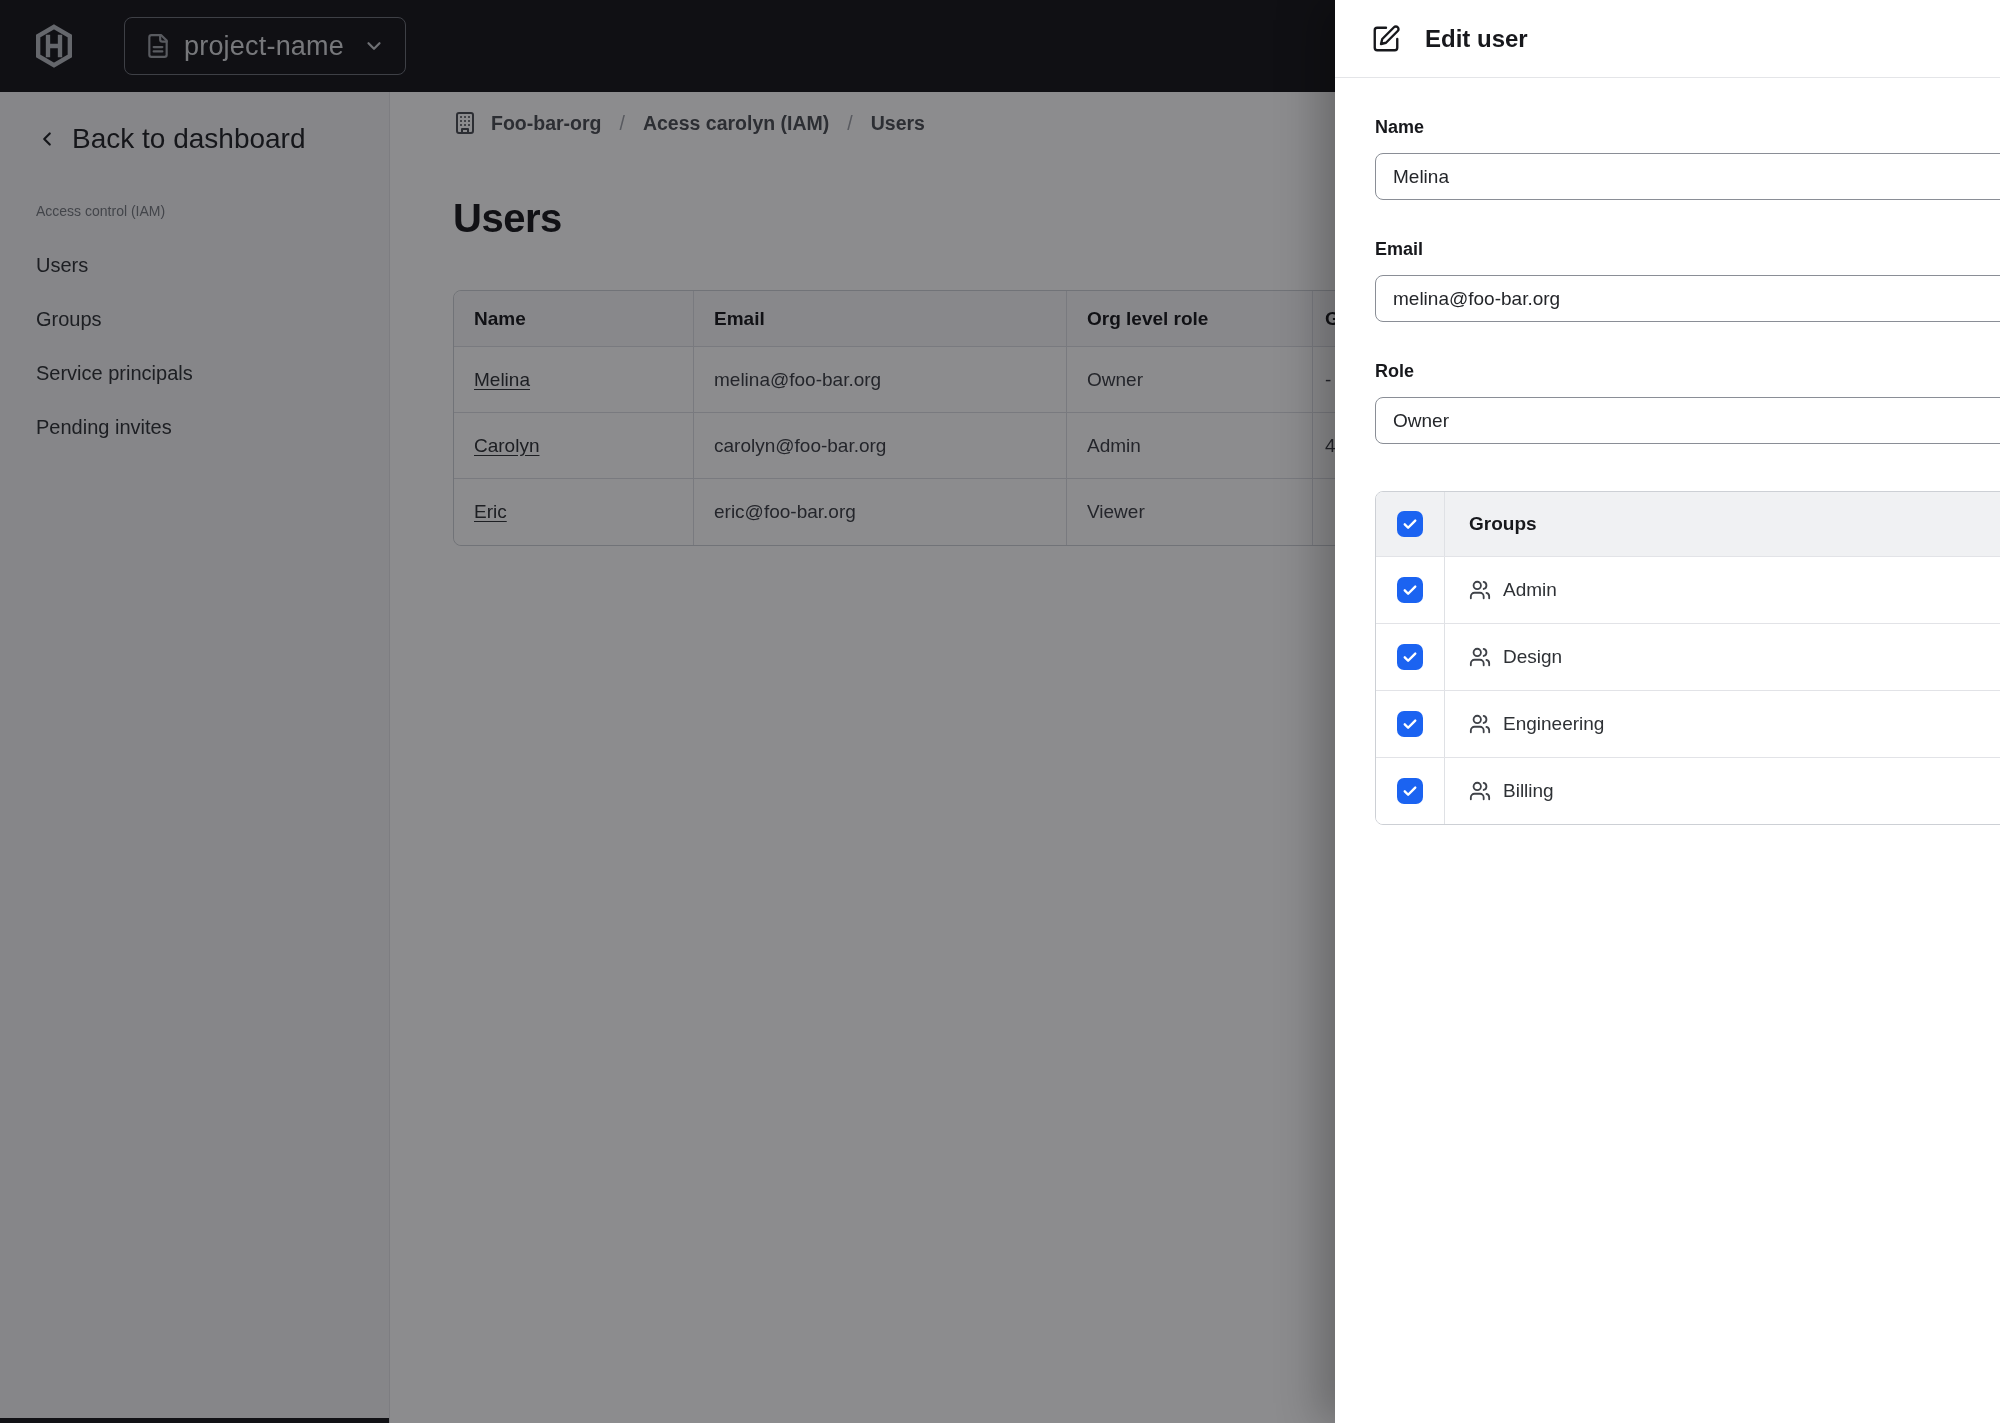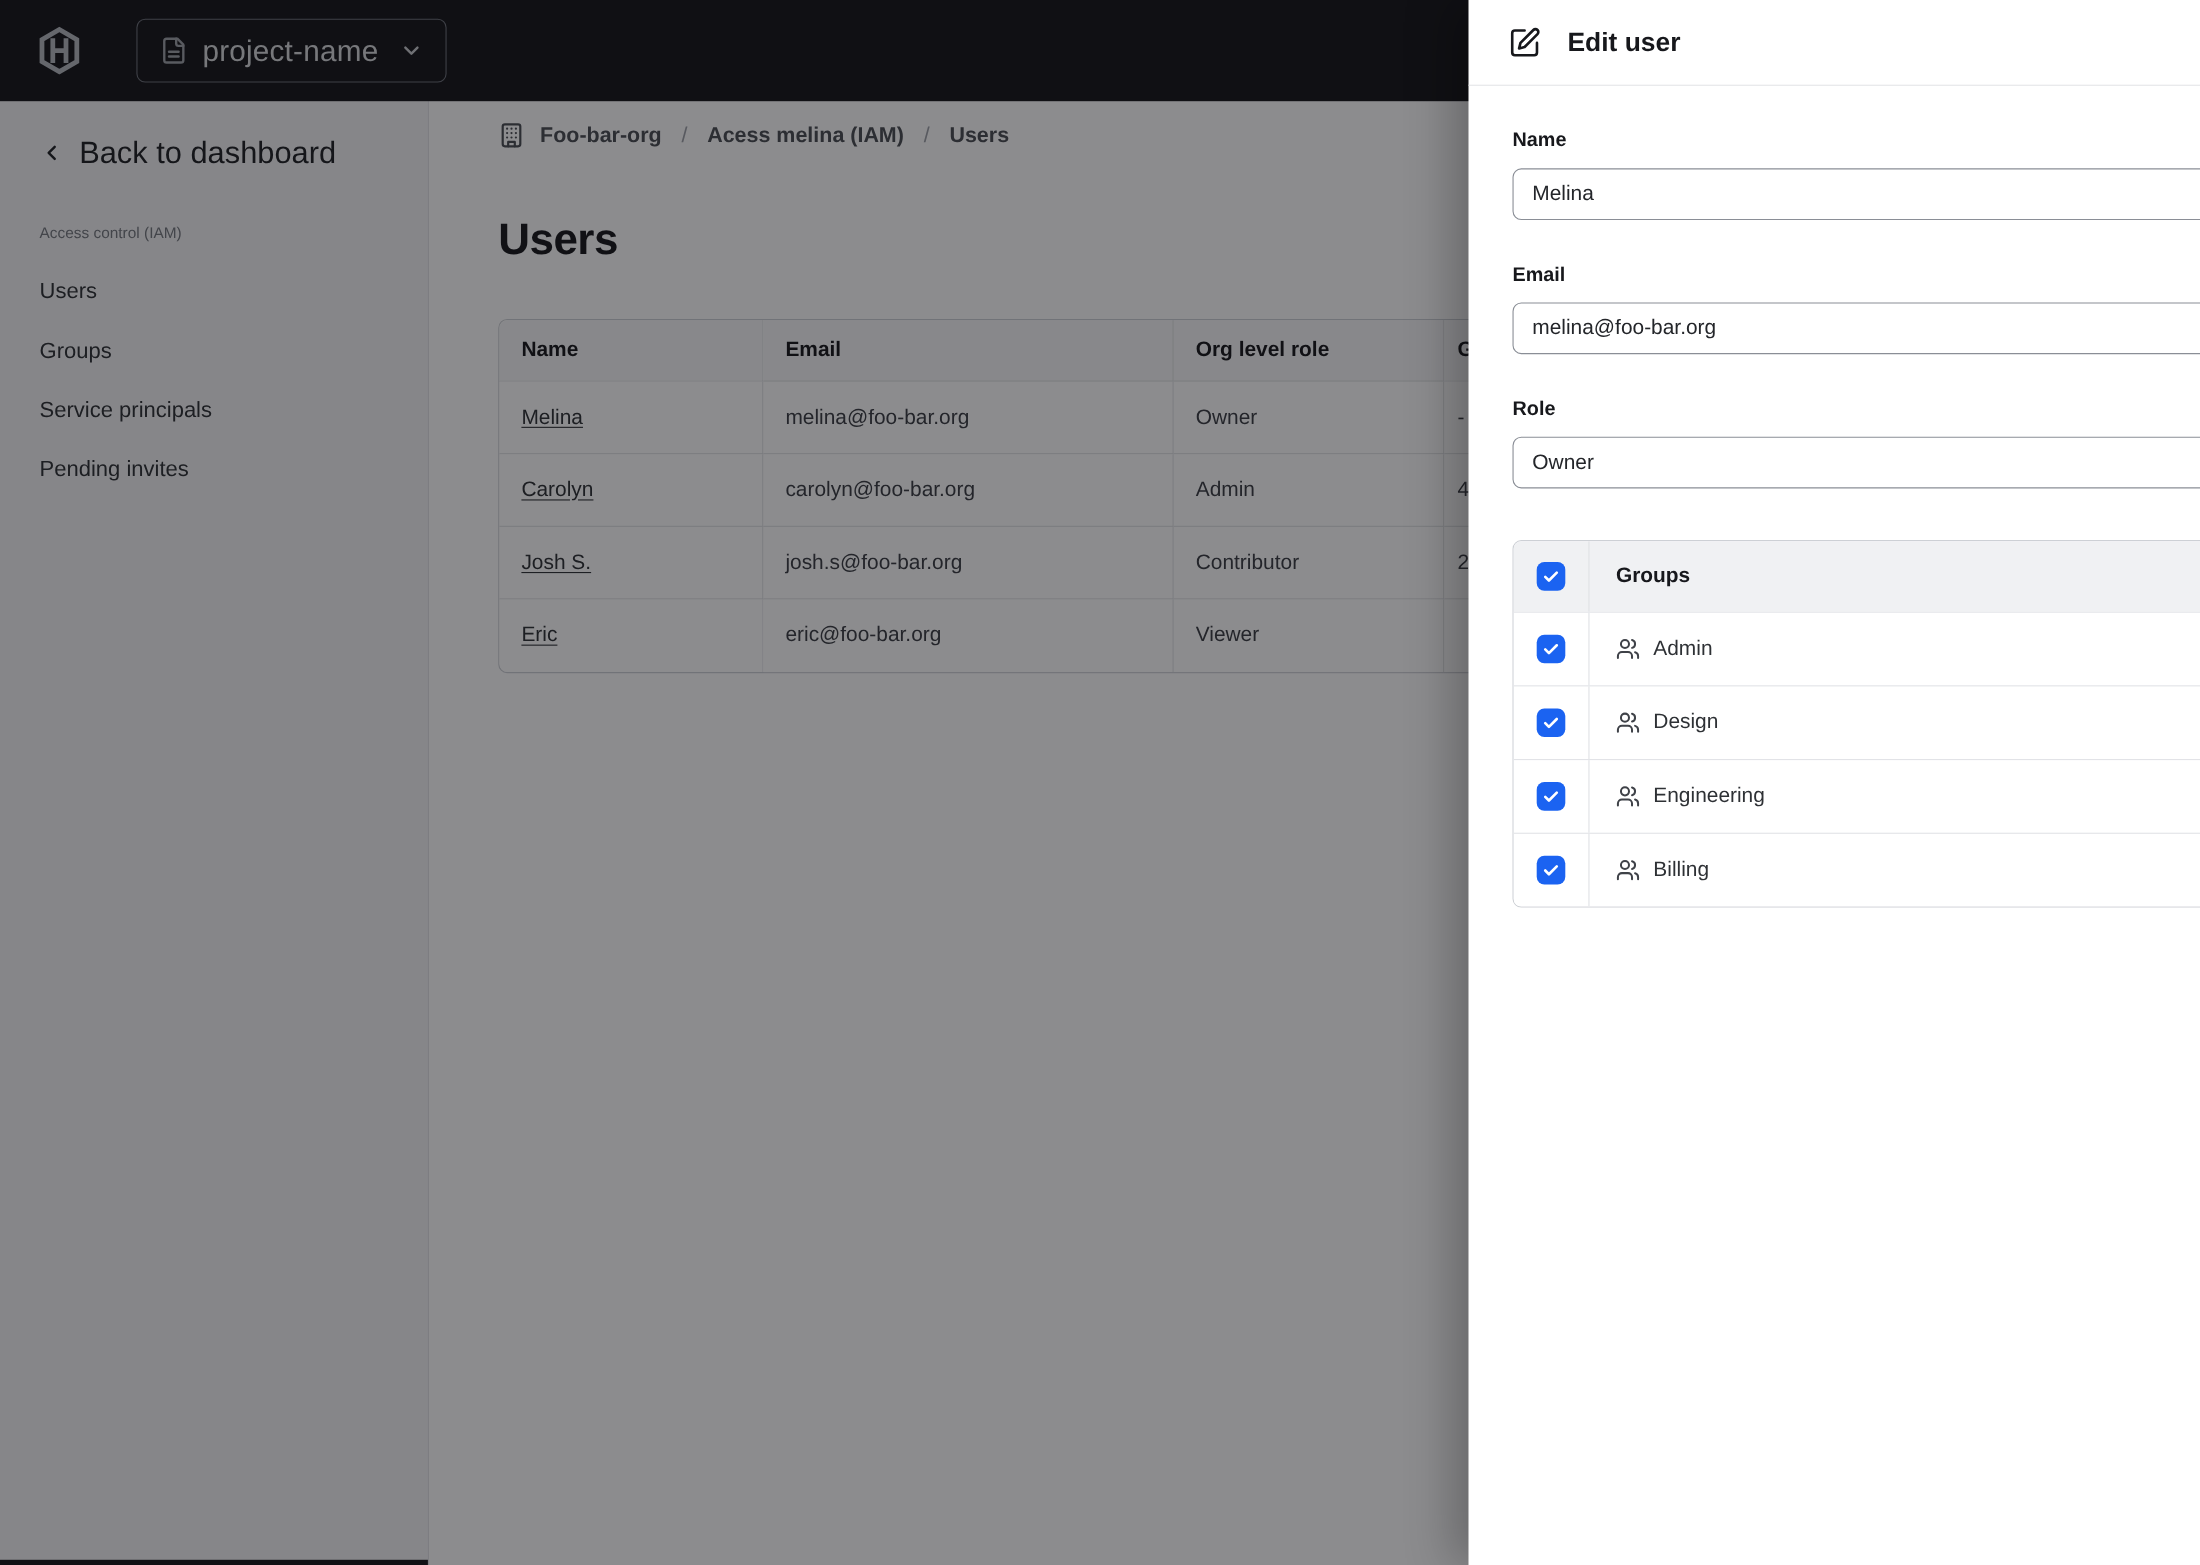--- a/index.html
+++ b/index.html
@@ -139,21 +139,21 @@
     <div class="crumbs" id="crumbs">
       <span class="org-ic">
         <svg width="24" height="24" viewBox="0 0 24 24" fill="none" stroke="currentColor" stroke-width="2" stroke-linecap="round" stroke-linejoin="round">
           <rect x="4" y="2" width="16" height="20" rx="2"></rect>
             <path d="M9 22v-4h6v4"></path>
           <path d="M8 6h.01M12 6h.01M16 6h.01M8 10h.01M12 10h.01M16 10h.01M8 14h.01M12 14h.01M16 14h.01"></path>
         </svg>
       </span>
     <span class="crumb">Foo-bar-org</span>
         <span class="crumb-sep">/</span>
-        <span class="crumb">Acess melina (IAM)</span>
+        <span class="crumb">Acess carolyn (IAM)</span>
         <span class="crumb-sep">/</span>
         <span class="crumb">Users</span>
       </div>
     <div class="page-title">Users</div>
 
     <table class="users">
       <colgroup>
           <col class="c1">
           <col class="c2">
           <col class="c3">
@@ -174,26 +174,20 @@
             <td>Owner</td>
             <td class="groups-cell">-</td>
           </tr>
           <tr>
             <td><span class="name-link">Carolyn</span></td>
             <td>carolyn@foo-bar.org</td>
             <td>Admin</td>
             <td class="groups-cell">4</td>
           </tr>
           <tr>
-            <td><span class="name-link">Josh S.</span></td>
-            <td>josh.s@foo-bar.org</td>
-            <td>Contributor</td>
-            <td class="groups-cell">2</td>
-          </tr>
-          <tr>
             <td><span class="name-link">Eric</span></td>
             <td>eric@foo-bar.org</td>
             <td>Viewer</td>
             <td class="groups-cell"></td>
           </tr>
         </tbody>
     </table>
   </div>
 
   <div class="scrim"></div>

